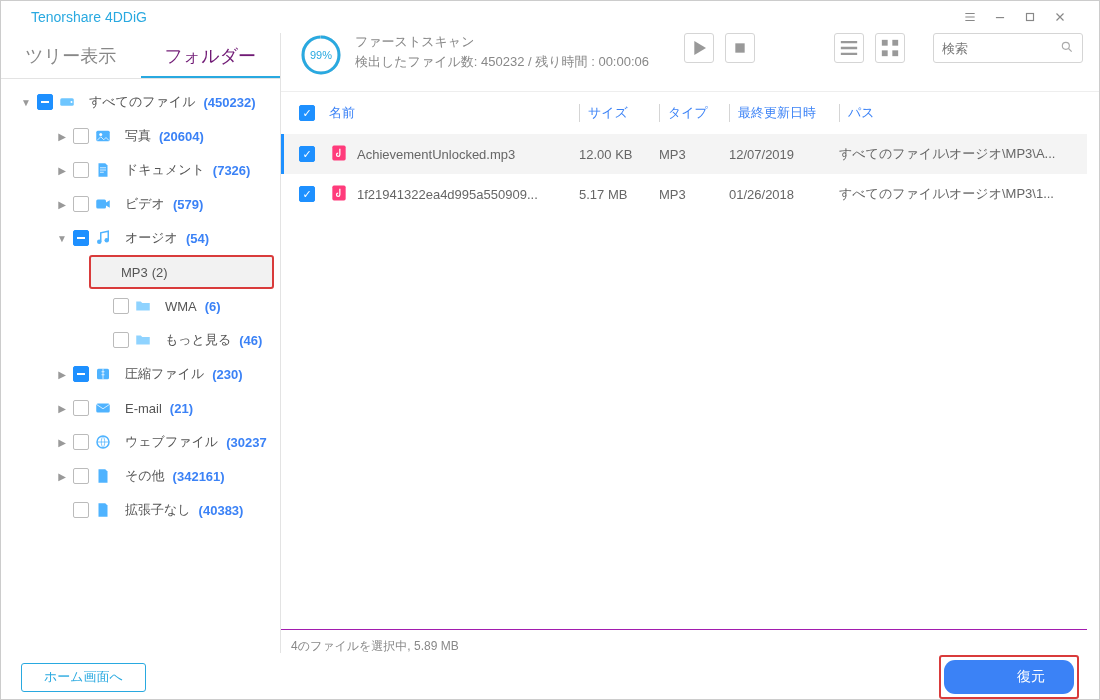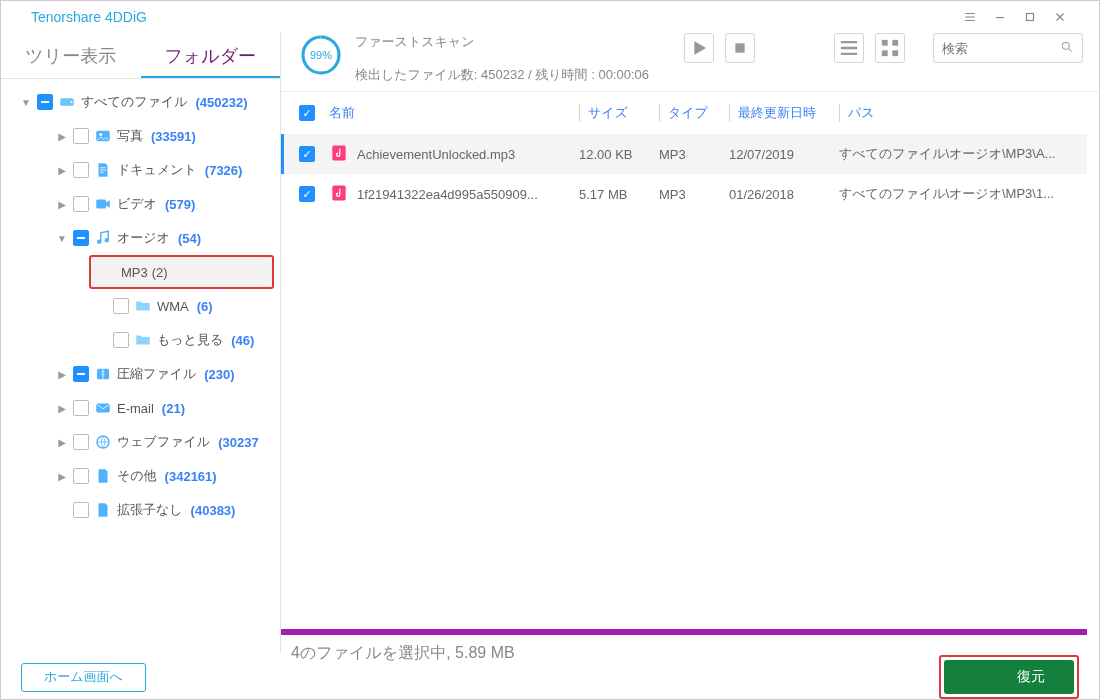--- a/index.html
+++ b/index.html
@@ -33,32 +33,32 @@
 
   
   .tree { flex:1; overflow:hidden; padding: 6px 0; }
   .node { display:flex; align-items:center; height:34px; padding: 0 8px 0 0; gap:4px; white-space:nowrap; }
   .node .caret { width:14px; text-align:center; color:#999; font-size:10px; }
   .node .cb { width:16px; height:16px; border:1px solid #bbb; border-radius:2px; display:flex;align-items:center;justify-content:center;}
   .node .cb.indet { background:#1e90ff; border-color:#1e90ff; }
   .node .cb.indet::after{ content:""; width:8px; height:2px; background:#fff;}
   .node .iconwrap { width:20px; display:flex; justify-content:center; }
   .node .iconwrap svg{ width:18px; height:18px; }
-  .node .lbl { color:#555; }
+  .node .lbl { color:#555;margin-left:8px; }
   .node .cnt { color:#3b82f6; margin-left:4px;font-weight:bold; }
   .highlight-wrap { border:2px solid #d93b3b; border-radius:3px; margin: 0 6px 0 88px; display:flex; align-items:center; height:34px; gap:4px; padding:0 6px 0 4px; background:#f2f2f2;}
 
   
   .ind0{padding-left:18px}.ind1{padding-left:54px}.ind3{padding-left:112px}
 
   
   .toolbar { height:58px; display:flex; align-items:flex-start; gap:12px; padding: 0 16px 0 18px; }
   .scanring { width:44px; height:44px; position:relative;}
   .scanring svg{width:44px;height:44px;}
-  .scan-info { display:flex; flex-direction:column; gap:15px; color:#888; font-size:13px;}
+  .scan-info { display:flex; flex-direction:column; gap:2px; color:#888; font-size:13px;}
   .tool-spacer{flex:1}
   .toolbtn{ width:30px; height:30px; border:1px solid #d5d5d5; border-radius:3px; display:flex;align-items:center;justify-content:center; color:#888; margin-left:-1px;}
   .searchbox{ width:150px; height:30px; border:1px solid #d5d5d5; border-radius:3px; display:flex; align-items:center; padding:0 8px; color:#aaa; gap:6px; margin-left:16px;}
 
   
   .tablewrap { flex:1; display:flex; flex-direction:column; border-top:1px solid #eee; padding: 0 12px 0 0;}
   .thead{ display:flex; align-items:center; height:42px; padding-left:18px; color:#3b82f6; font-size:13px;}
   .col-cb{width:30px}
   .col-name{flex:0 0 250px; display:flex; align-items:center; gap:8px;}
   .col-size{width:80px}
@@ -67,26 +67,26 @@
   .col-path{flex:1; overflow:hidden; text-overflow:ellipsis; white-space:nowrap;}
   .thead .col-sep{border-left:1px solid #d5d5d5; padding-left:8px;}
   .trow{ display:flex; align-items:center; height:40px; padding-left:18px; color:#666;}
   .trow:nth-child(odd){}
   .trow.sel{ background:#f4f4f4; box-shadow: inset 3px 0 0 #1e90ff; }
   .fileicon{width:20px;height:20px;}
   .cb2{ width:16px;height:16px;border:1px solid #bbb;border-radius:2px;display:flex;align-items:center;justify-content:center;}
   .cb2.checked{background:#1e90ff;border-color:#1e90ff;}
   .cb2.checked::after{content:"✓";color:#fff;font-size:11px;}
 
-  .statusline{ height:24px; border-top:6px solid #a21caf; padding:8px 10px; color:#888; font-size:16px;}
+  .statusline{ height:24px; border-top:1px solid #a21caf; padding:8px 10px; color:#888; font-size:12px;}
 
   
   .footer { height:48px; display:flex; align-items:center; padding:0 20px; gap:12px; }
   .btn-home{ height:29px; padding:0 22px; border:1px solid #29a9e0; color:#29a9e0; border-radius:3px; display:flex;align-items:center;}
-  .btn-recover{ height:34px; width:130px; background:#15803d; color:#fff; border-radius:3px; display:flex;align-items:center;justify-content:center; font-size:14px;padding-left:44px;}
+  .btn-recover{ height:34px; width:130px; background:#3b82f6; color:#fff; border-radius:11px; display:flex;align-items:center;justify-content:center; font-size:14px;padding-left:44px;}
   .recover-wrap{ border:2px solid #d93b3b; padding:3px; border-radius:3px; }
 
   input{border:none;outline:none;background:transparent;font-family:inherit;font-size:13px;width:100%;color:#555;}
 </style>
 </head>
 <body>
 
 <div class="titlebar">
   <div class="brand">
     <span>
@@ -146,21 +146,21 @@
         <span class="caret">▶</span>
         <span class="cb"></span>
         <span class="iconwrap">
             <svg viewBox="0 0 24 24">
               <rect x="3" y="5" width="18" height="14" rx="2" fill="#4fb3ff"></rect>
               <circle cx="9" cy="10" r="2" fill="#fff"></circle>
               <path d="M4 18l5-5 4 4 3-3 4 4" stroke="#fff" fill="none"></path>
             </svg>
           </span>
         <span class="lbl">写真</span>
-        <span class="cnt">(33591)</span>
+        <span class="cnt">(20604)</span>
       </div>
 
       <div class="node ind1">
         <span class="caret">▶</span>
         <span class="cb"></span>
         <span class="iconwrap">
             <svg viewBox="0 0 24 24">
               <path d="M6 3h9l3 3v15H6z" fill="#4fb3ff"></path>
               <path d="M8 9h8M8 12h8M8 15h5" stroke="#fff"></path>
             </svg>

